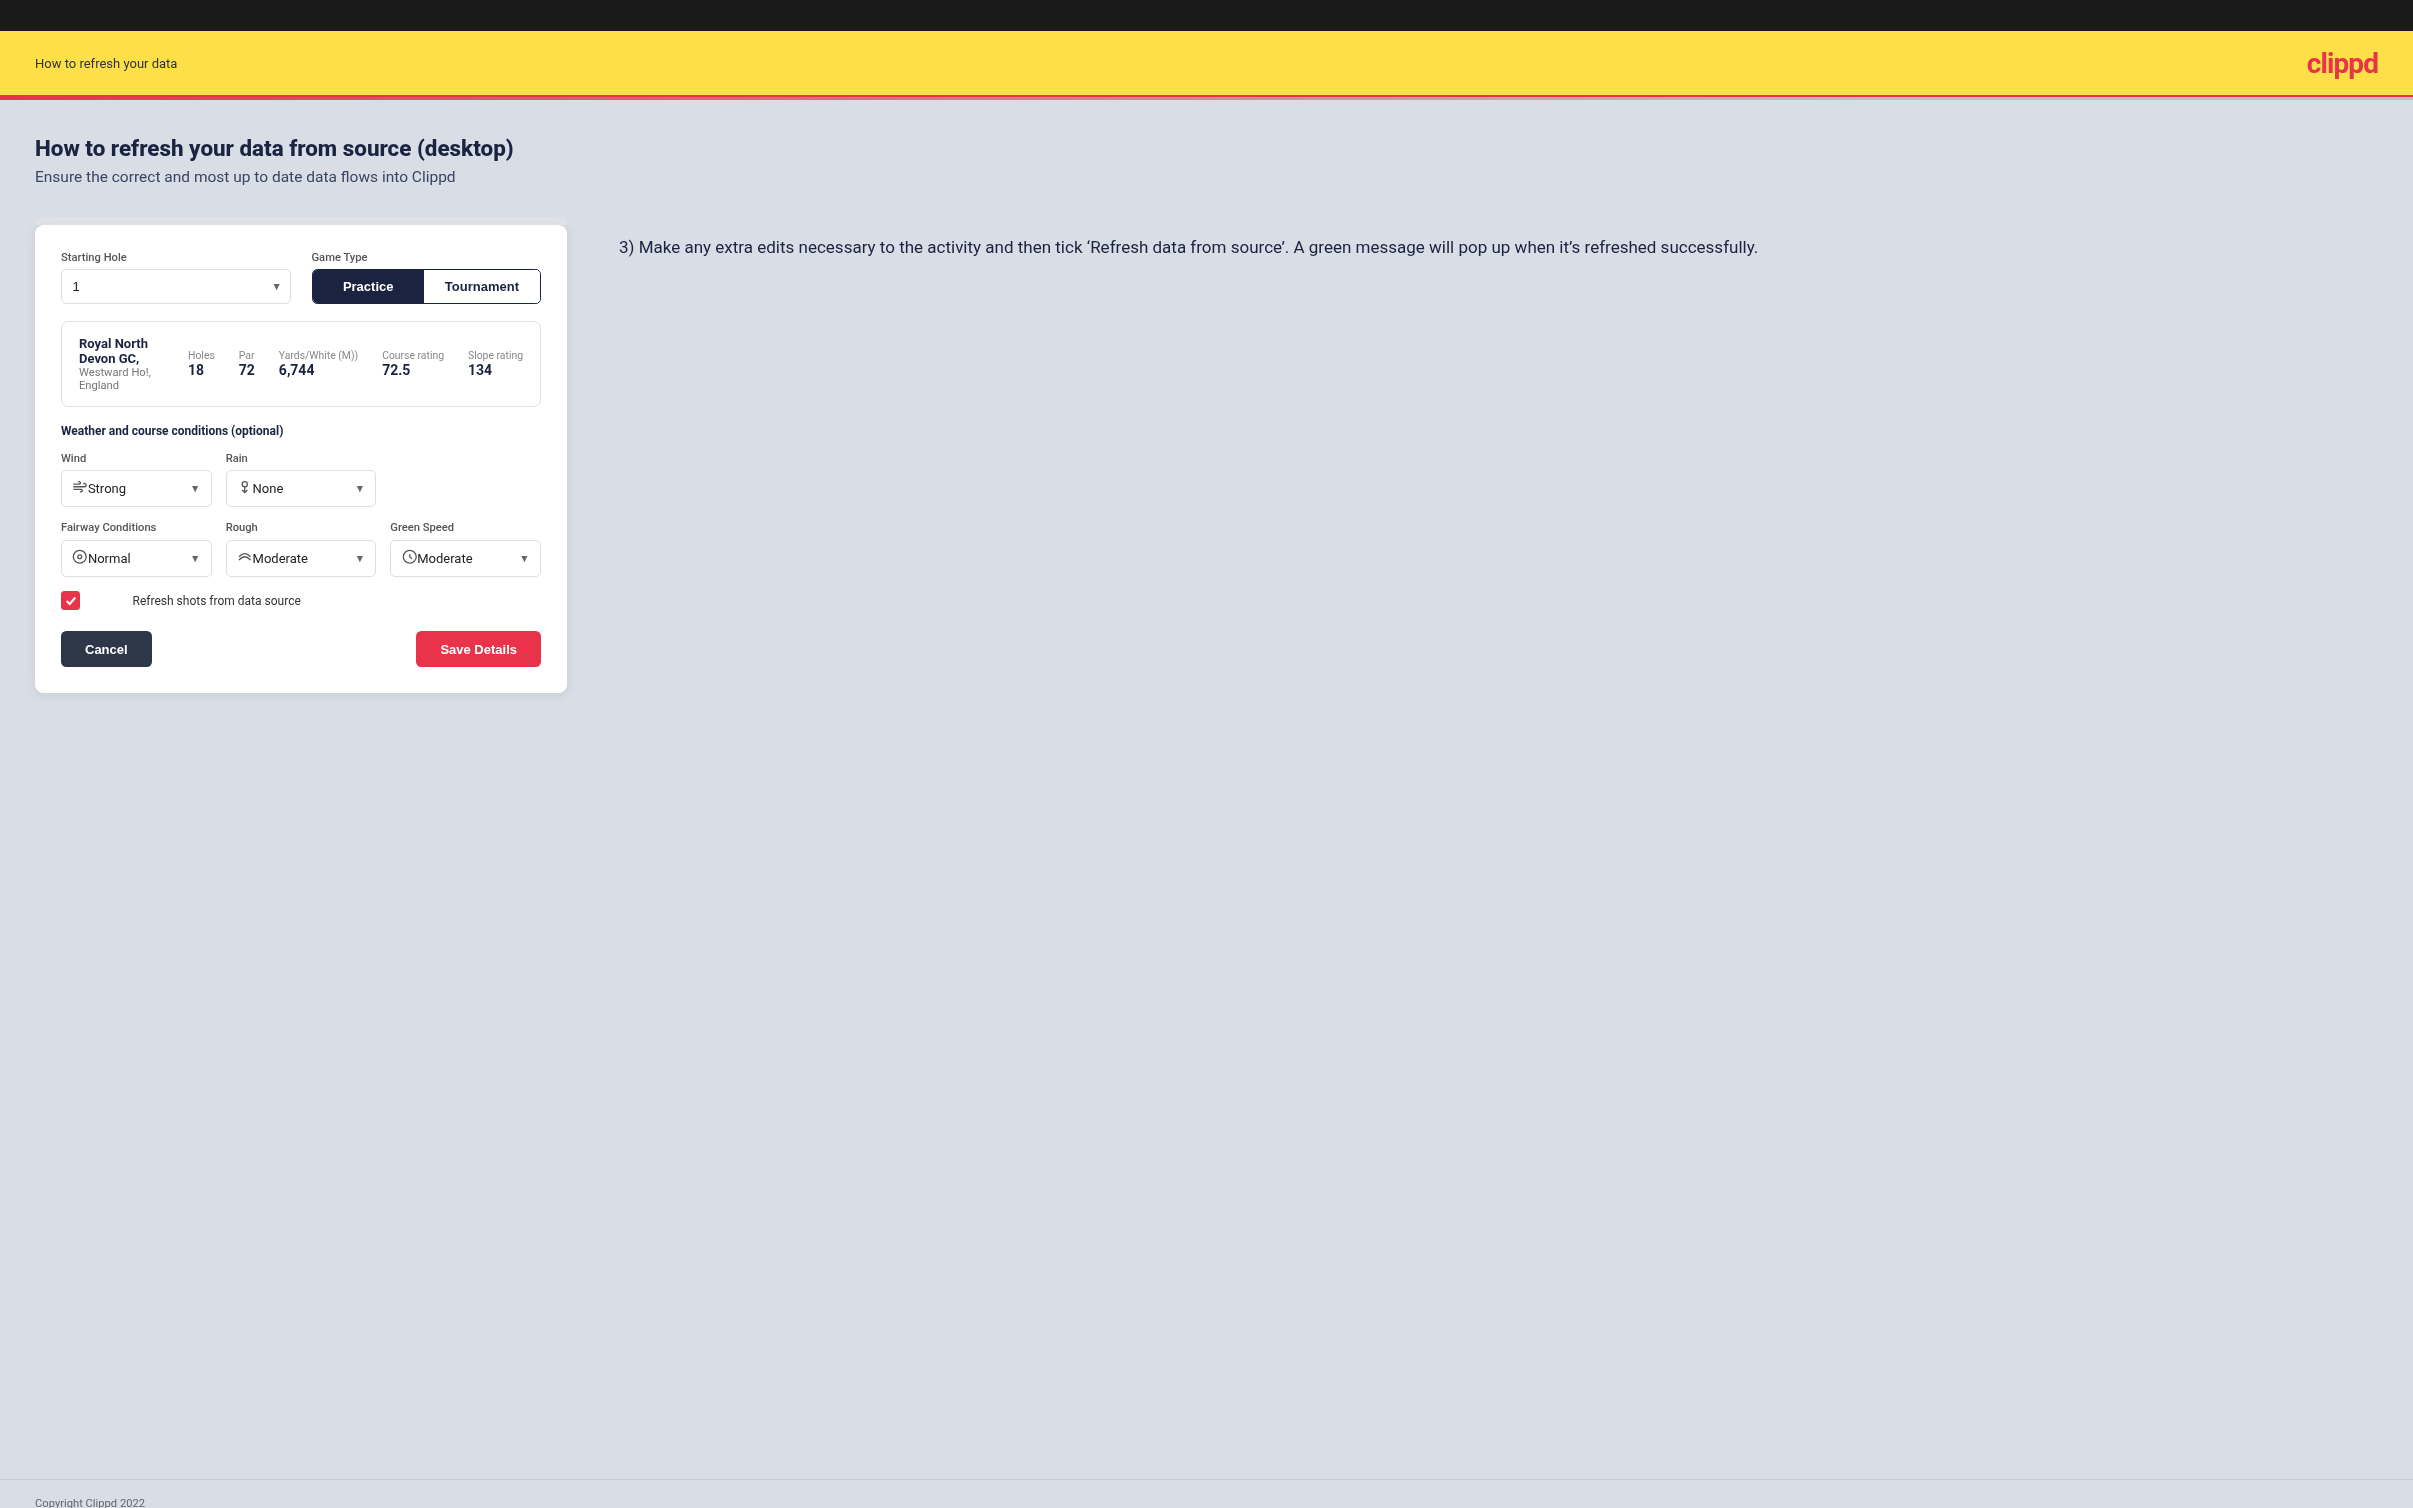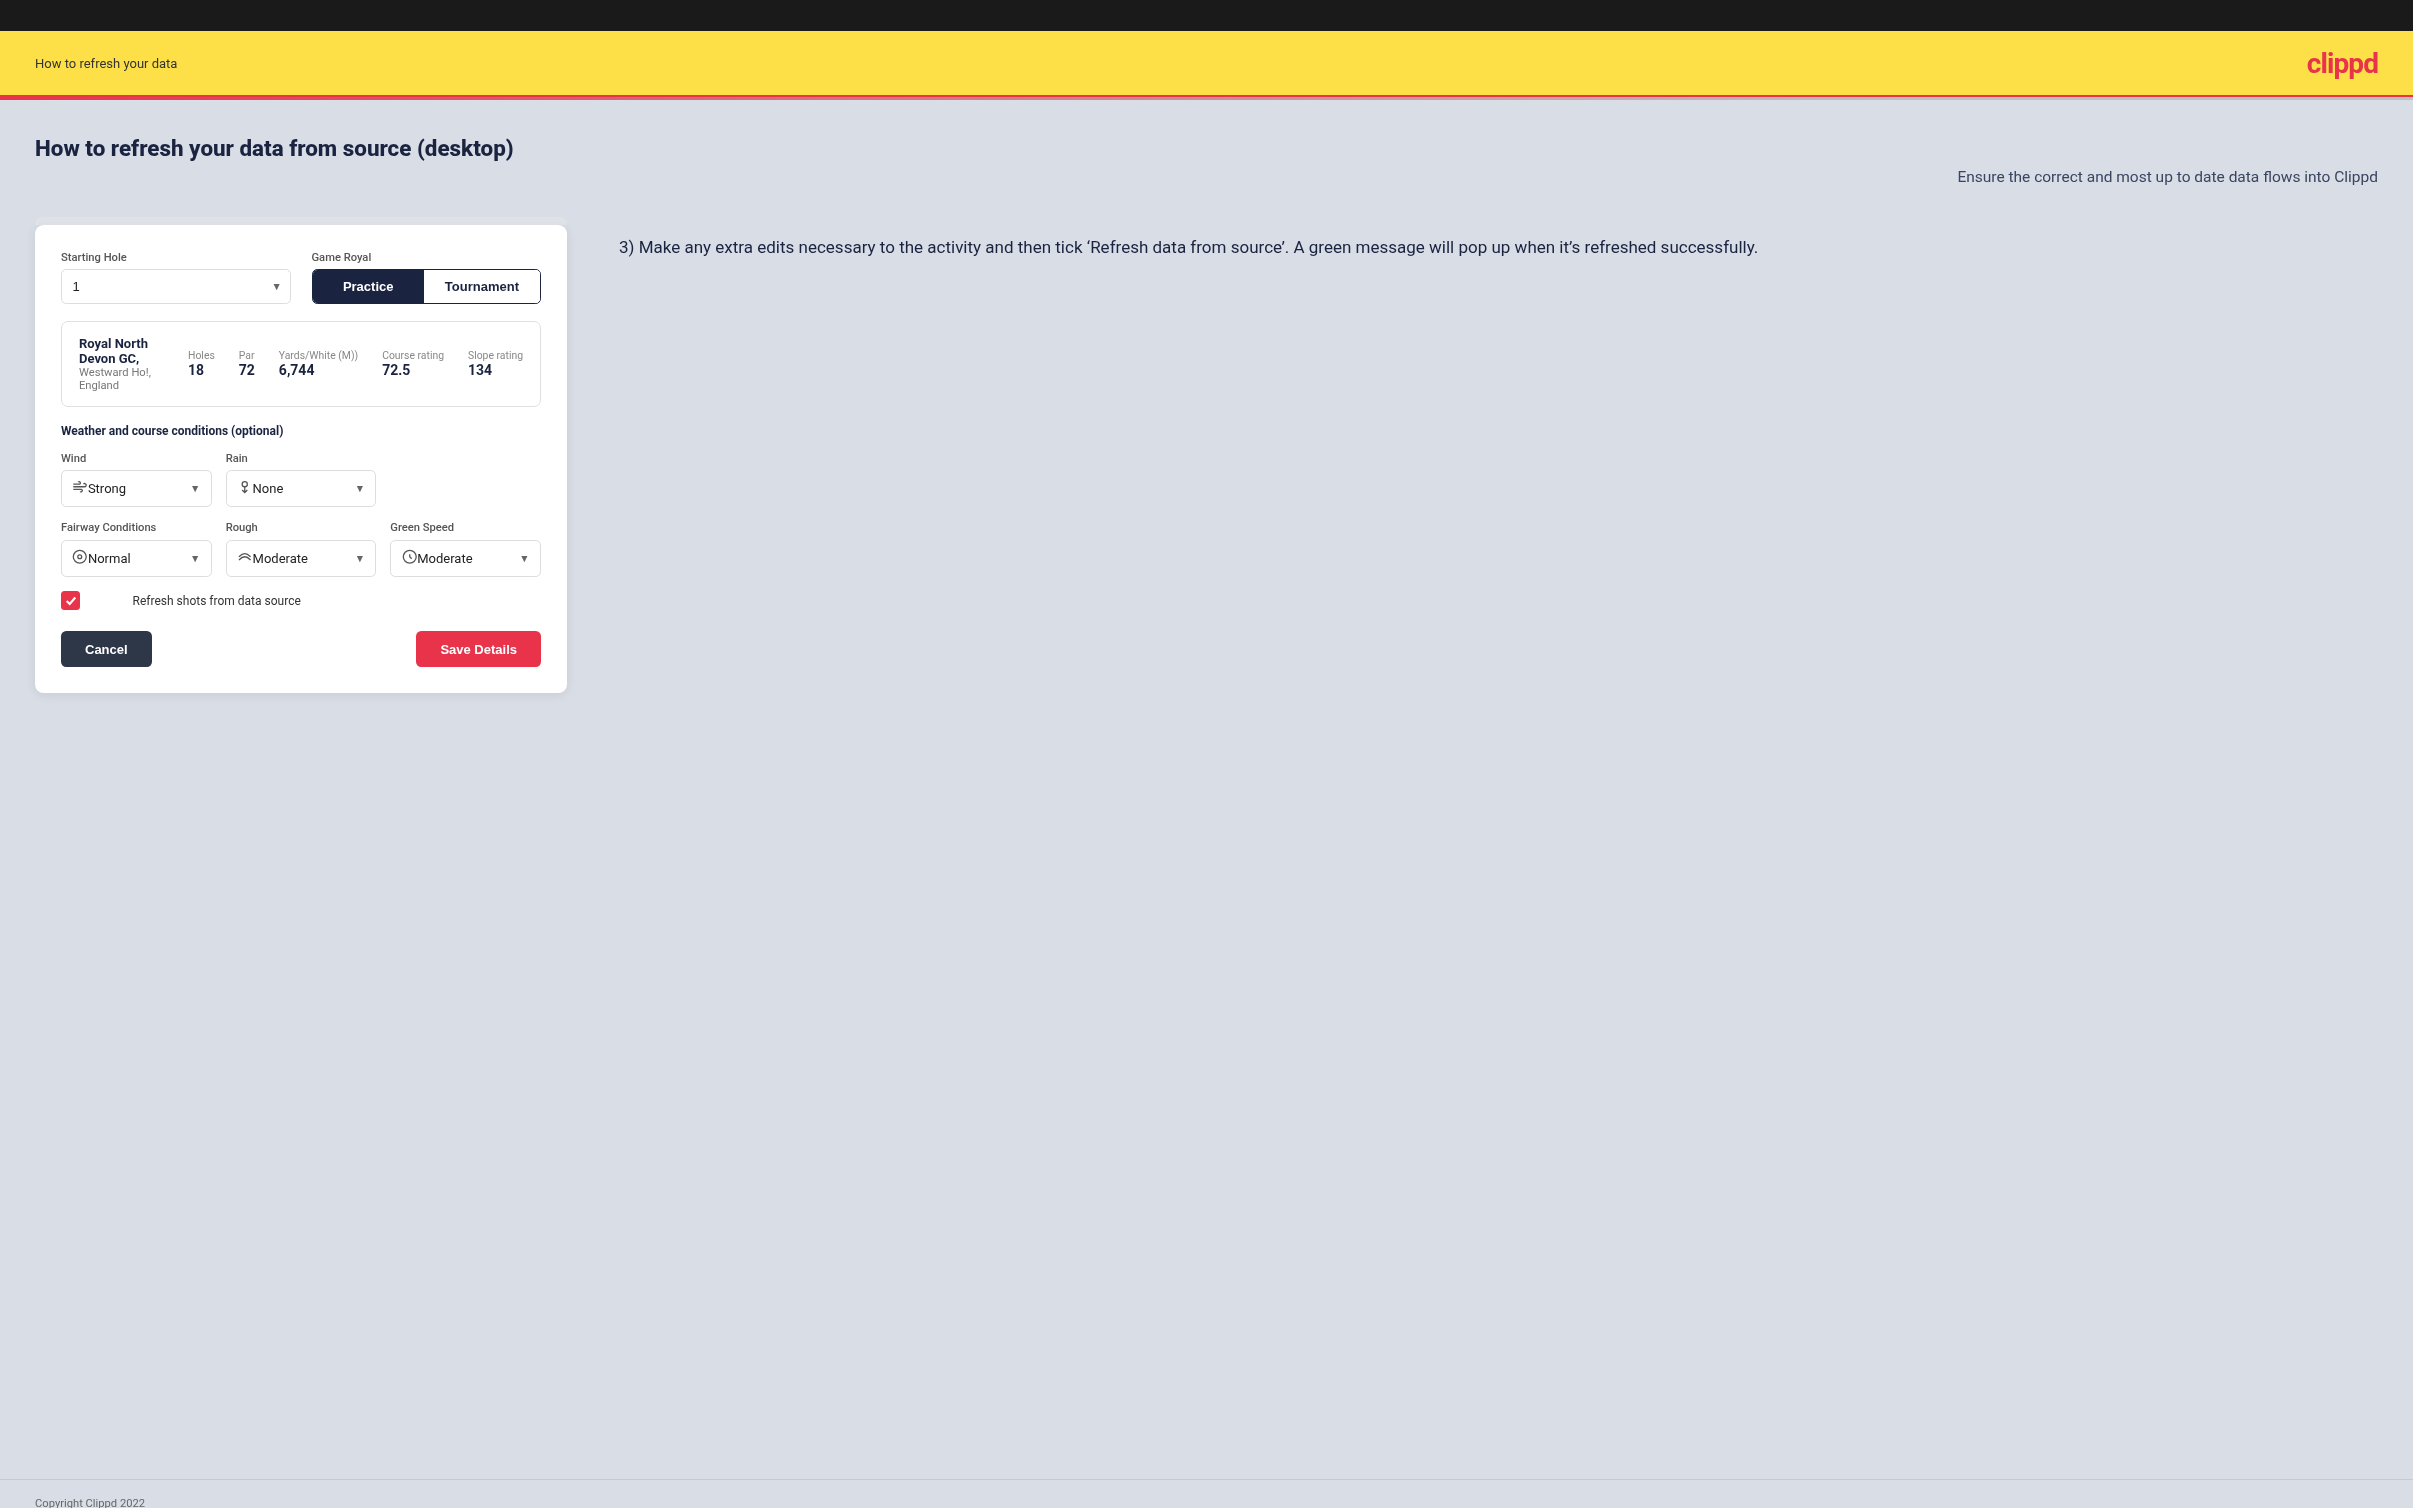--- a/index.html
+++ b/index.html
@@ -38,21 +38,20 @@
     .page-heading {
       font-size: 22.4px;
       font-weight: 800;
       color: #1a2340;
       margin-bottom: 7px;
     }
     .page-subheading {
       font-size: 15.5px;
       color: #3a4560;
       margin-bottom: 31px;
-      text-align: right;
     }
     .content-row {
       display: flex;
       gap: 52px;
       align-items: flex-start;
     }
     .form-card {
       background: #ffffff;
       border-radius: 8.6px;
       padding: 26px;
@@ -304,21 +303,21 @@
             <label class="form-label">Starting Hole</label>
             <div class="select-wrapper">
               <select class="select-field">
                 <option>1</option>
               </select>
               <span class="select-arrow">▼</span>
             </div>
           </div>
 
           <div class="form-group half">
-            <label class="form-label">Game Royal</label>
+            <label class="form-label">Game Type</label>
             <div class="game-type-toggle">
               <button class="toggle-btn active">Practice</button>
               <button class="toggle-btn inactive">Tournament</button>
             </div>
           </div>
         </div>
 
         <div class="course-info-box">
           <div class="course-name-block">
             <div class="course-name">Royal North Devon GC,</div>

